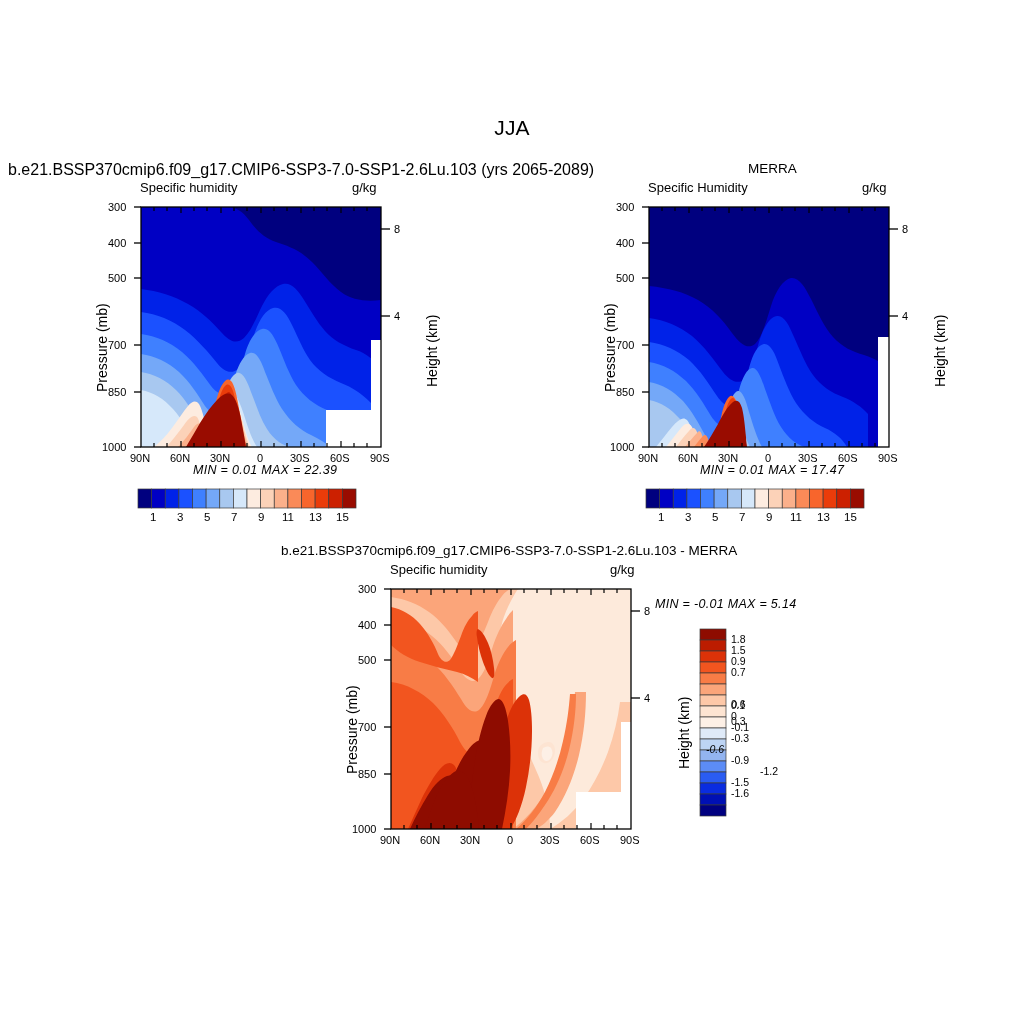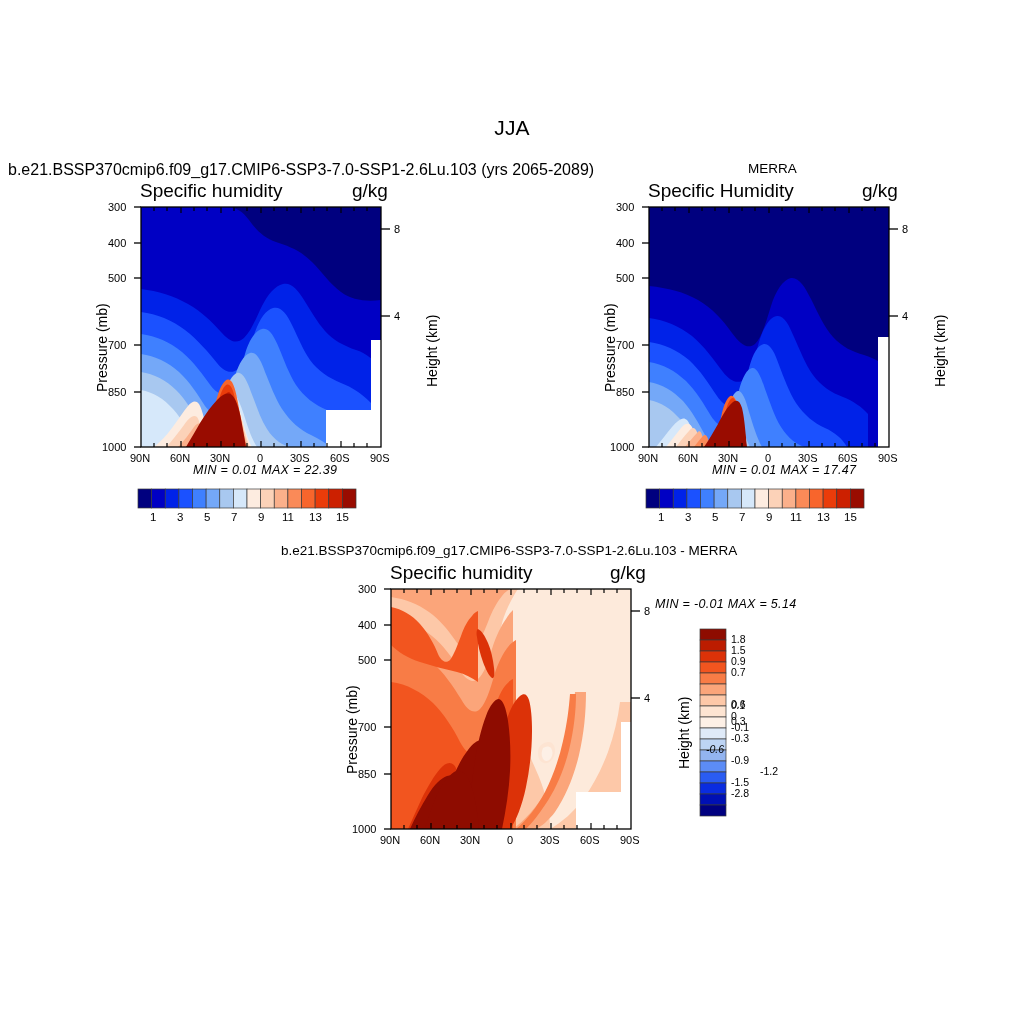--- a/index.html
+++ b/index.html
@@ -8,21 +8,21 @@
     font-family:"Liberation Sans", sans-serif;
     color:#000000;position:relative;overflow:hidden;
   }
   .abs{position:absolute;}
   .nw{white-space:nowrap;}
   #main-title{
     left:0;top:116px;width:1024px;text-align:center;
     font-size:21px;letter-spacing:.2px;
   }
   .panel-title{font-size:13.5px;white-space:nowrap;}
-  .axis-head{font-size:19px;white-space:nowrap;}
+  .axis-head{font-size:13px;white-space:nowrap;}
   .tick-lbl{font-size:11px;white-space:nowrap;}
   .minmax{font-size:12.5px;white-space:nowrap;letter-spacing:.3px;font-style:italic;}
   .axis-name{font-size:14px;white-space:nowrap;}
   .rot{transform-origin:0 0;transform:rotate(-90deg);}
   .cbar-lbl{font-size:11.5px;white-space:nowrap;}
   .vbar-lbl{font-size:10.5px;white-space:nowrap;}
   svg{display:block;overflow:visible;}
   .frame{fill:none;stroke:#000;stroke-width:1.3;}
   .tk{stroke:#000;stroke-width:1.2;}
   .tkm{stroke:#000;stroke-width:1.3;}
@@ -213,21 +213,21 @@
 <div class="abs cbar-lbl" style="left:204px;top:511px;">5</div>
 <div class="abs cbar-lbl" style="left:231px;top:511px;">7</div>
 <div class="abs cbar-lbl" style="left:258px;top:511px;">9</div>
 <div class="abs cbar-lbl" style="left:282px;top:511px;">11</div>
 <div class="abs cbar-lbl" style="left:309px;top:511px;">13</div>
 <div class="abs cbar-lbl" style="left:336px;top:511px;">15</div>
 
 <div class="abs panel-title" style="left:748px;top:161px;">MERRA</div>
 <div class="abs axis-head" style="left:648px;top:180px;">Specific Humidity</div>
 <div class="abs axis-head" style="left:862px;top:180px;">g/kg</div>
-<div class="abs minmax" style="left:700px;top:463px;margin-left:12px;">MIN =   0.01  MAX =  17.47</div>
+<div class="abs minmax" style="left:700px;top:463px;">MIN =   0.01  MAX =  17.47</div>
 <div class="abs axis-name rot" style="left:602px;top:392px;">Pressure (mb)</div>
 <div class="abs axis-name rot" style="left:932px;top:387px;">Height (km)</div>
 
 <svg class="abs" style="left:508px;top:0px;" width="516" height="520">
   <defs>
     <clipPath id="clipB">
         <rect x="141" y="207" width="240" height="240"></rect>
       </clipPath>
   </defs>
   <g clip-path="url(#clipB)">
@@ -559,14 +559,14 @@
     <div class="abs vbar-lbl" style="left: 731px; top: 698px; text-align: center;">0.6</div>
     <div class="abs vbar-lbl" style="left: 731px; top: 688px; margin-top: 27px;">0.3</div>
     <div class="abs vbar-lbl" style="left: 731px; top: 699px; font-style: italic;">0.1</div>
     <div class="abs vbar-lbl" style="left: 731px; top: 710px;">0</div>
     <div class="abs vbar-lbl" style="left: 731px; top: 721px;">-0.1</div>
     <div class="abs vbar-lbl" style="left: 731px; top: 732px;">-0.3</div>
     <div class="abs vbar-lbl" style="left: 706px; top: 743px; font-style: italic;">-0.6</div>
     <div class="abs vbar-lbl" style="left: 731px; top: 754px;">-0.9</div>
     <div class="abs vbar-lbl" style="left: 760px; top: 765px;">-1.2</div>
     <div class="abs vbar-lbl" style="left: 731px; top: 776px;">-1.5</div>
-    <div class="abs vbar-lbl" style="left: 731px; top: 787px;">-2.8</div>
+    <div class="abs vbar-lbl" style="left: 731px; top: 787px;">-1.6</div>
   </div>
 
 </body></html>

